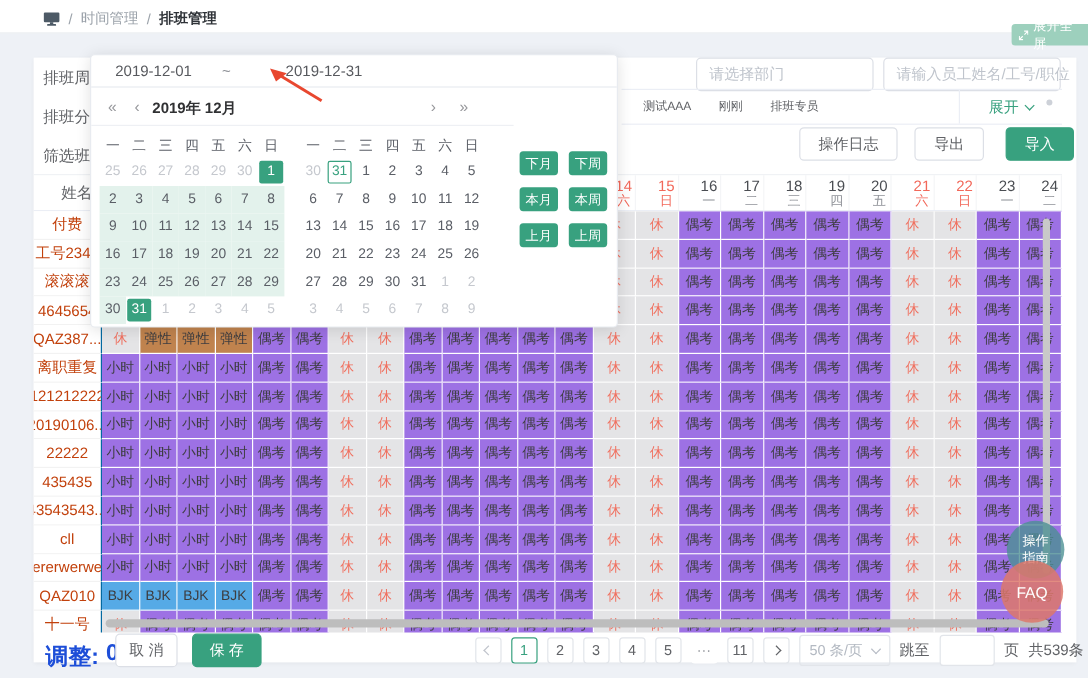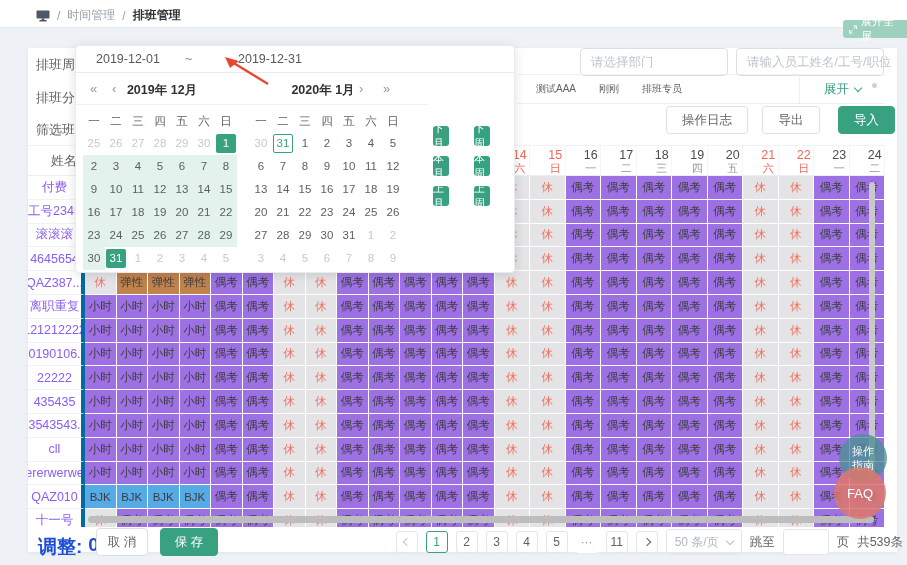--- a/index.html
+++ b/index.html
@@ -39,22 +39,22 @@
   .sched { position:absolute; left:28px; top:145px; width:857px; }
   .ghead,.trow { display:grid; grid-template-columns:57px repeat(13,31.5px) repeat(11,35.5px); }
   .ghead { height:31px; border-top:1px solid #f0f2f5; border-bottom:1px solid #ebeef5; }
   .nh,.day-h { display:flex; flex-direction:column; align-items:center; justify-content:center; border-right:1px solid #f4f5f7;padding-left:16px; }
   .nh { font-size:13px; color:#606266; justify-content:center; }
   .day-h .dnum { font-size:12.5px; color:#4a4d52; line-height:14px; }
   .day-h .dwd { font-size:11px; color:#909399; line-height:12px; }
   .day-h.we .dnum,.day-h.we .dwd { color:#f2685a; }
   .rows-clip { height:351px; overflow:hidden; }
   .trow { height:23.8px; }
-  .ncell { background:#fff; font-size:12.5px; color:#8b5cf6; display:flex; align-items:center; justify-content:center;
-           border-right:4px solid #0369a1; border-bottom:1px solid #f2f2f2; overflow:hidden; white-space:nowrap; }
+  .ncell { background:#fff; font-size:12.5px; color:#c2410c; display:flex; align-items:center; justify-content:center;
+           border-right:1px solid #0369a1; border-bottom:1px solid #f2f2f2; overflow:hidden; white-space:nowrap; }
   .cell { display:flex; align-items:center; justify-content:center; font-size:11.5px; color:#3d3d40;
           border-right:1px solid #fff; border-bottom:1px solid #fff; cursor:pointer; overflow:hidden; }
   .c-ok,.c-hour { background:#9d71e4; }
   .c-flex { background:#c0834e; }
   .c-bjk { background:#56aae6; }
   .c-rest { background:#e4e4e6; color:#f0705f; }
 
   .vscroll { position:absolute; left:869px; top:182px; width:6px; height:296px; background:#c9c9c9; border-radius:3px; z-index:20; }
   .hscroll { position:absolute; left:88px; top:516px; width:786px; height:7px; background:#bdbdbd; border-radius:4px; z-index:20; }
 
@@ -89,21 +89,21 @@
   .panel { position:absolute; top:64px; }
   .cal-grid { display:grid; grid-template-columns:repeat(7,22px); }
   .cal-wd { height:22px; display:flex; align-items:center; justify-content:center; font-size:11.5px; color:#5a5e66; }
   .cal-day { height:23px; display:flex; align-items:center; justify-content:center; font-size:11.5px; color:#5a5e66; cursor:pointer; }
   .cal-day span { width:20px; height:19px; line-height:19px; text-align:center; border-radius:2px; }
   .cal-day.dim { color:#c5c8ce; }
   .cal-day.range { background:#e3f2ec; }
   .cal-day.sel span { background:#38a17f; color:#fff; }
   .cal-day.today span { border:1px solid #38a17f; color:#38a17f; line-height:17px; }
   .quick { position:absolute; left:357px; top:80px; display:grid; grid-template-columns:36px 36px; gap:10px 5px; }
-  .qbtn { width:16px; height:20px; background:#38a17f; color:#fff; border-radius:3px; font-size:11px; display:flex;
+  .qbtn { width:32px; height:20px; background:#38a17f; color:#fff; border-radius:3px; font-size:11px; display:flex;
           align-items:center; justify-content:center; cursor:pointer; }
 
   
   .anno { position:absolute; left:222px; top:52px; z-index:60; }
 
   
   .float-c { position:absolute; border-radius:50%; color:#fff; display:flex; flex-direction:column; align-items:center;
              justify-content:center; z-index:40; cursor:pointer; }
   .guide { left:839px; top:434px; width:48px; height:48px; background:rgba(74,144,146,.78); font-size:11px; line-height:14px; }
   .faq { left:834px; top:467px; width:52px; height:52px; background:rgba(221,120,107,.85); font-size:13px; }
@@ -722,21 +722,20 @@
 <div class="popup">
   <div class="pp-inputs">
     <span class="sv">2019-12-01</span>
     <span class="tl">~</span>
     <span class="sv">2019-12-31</span>
   </div>
   <div class="pp-head">
     <span class="nav" style="left:14px;">«</span>
     <span class="nav" style="left:36px;">‹</span>
     <span class="ttl" style="left:9px; width:154px;">2019年 12月</span>
-    <span class="ttl" style="left:174px; width:146px;">2020年 1月</span>
     <span class="nav" style="left:283px;">›</span>
     <span class="nav" style="left:307px;">»</span>
   </div>
   <div class="panel" style="left:7px;">
     <div class="cal-grid" id="cal-wd-left">
         <div class="cal-wd">一</div>
         <div class="cal-wd">二</div>
         <div class="cal-wd">三</div>
         <div class="cal-wd">四</div>
         <div class="cal-wd">五</div>

